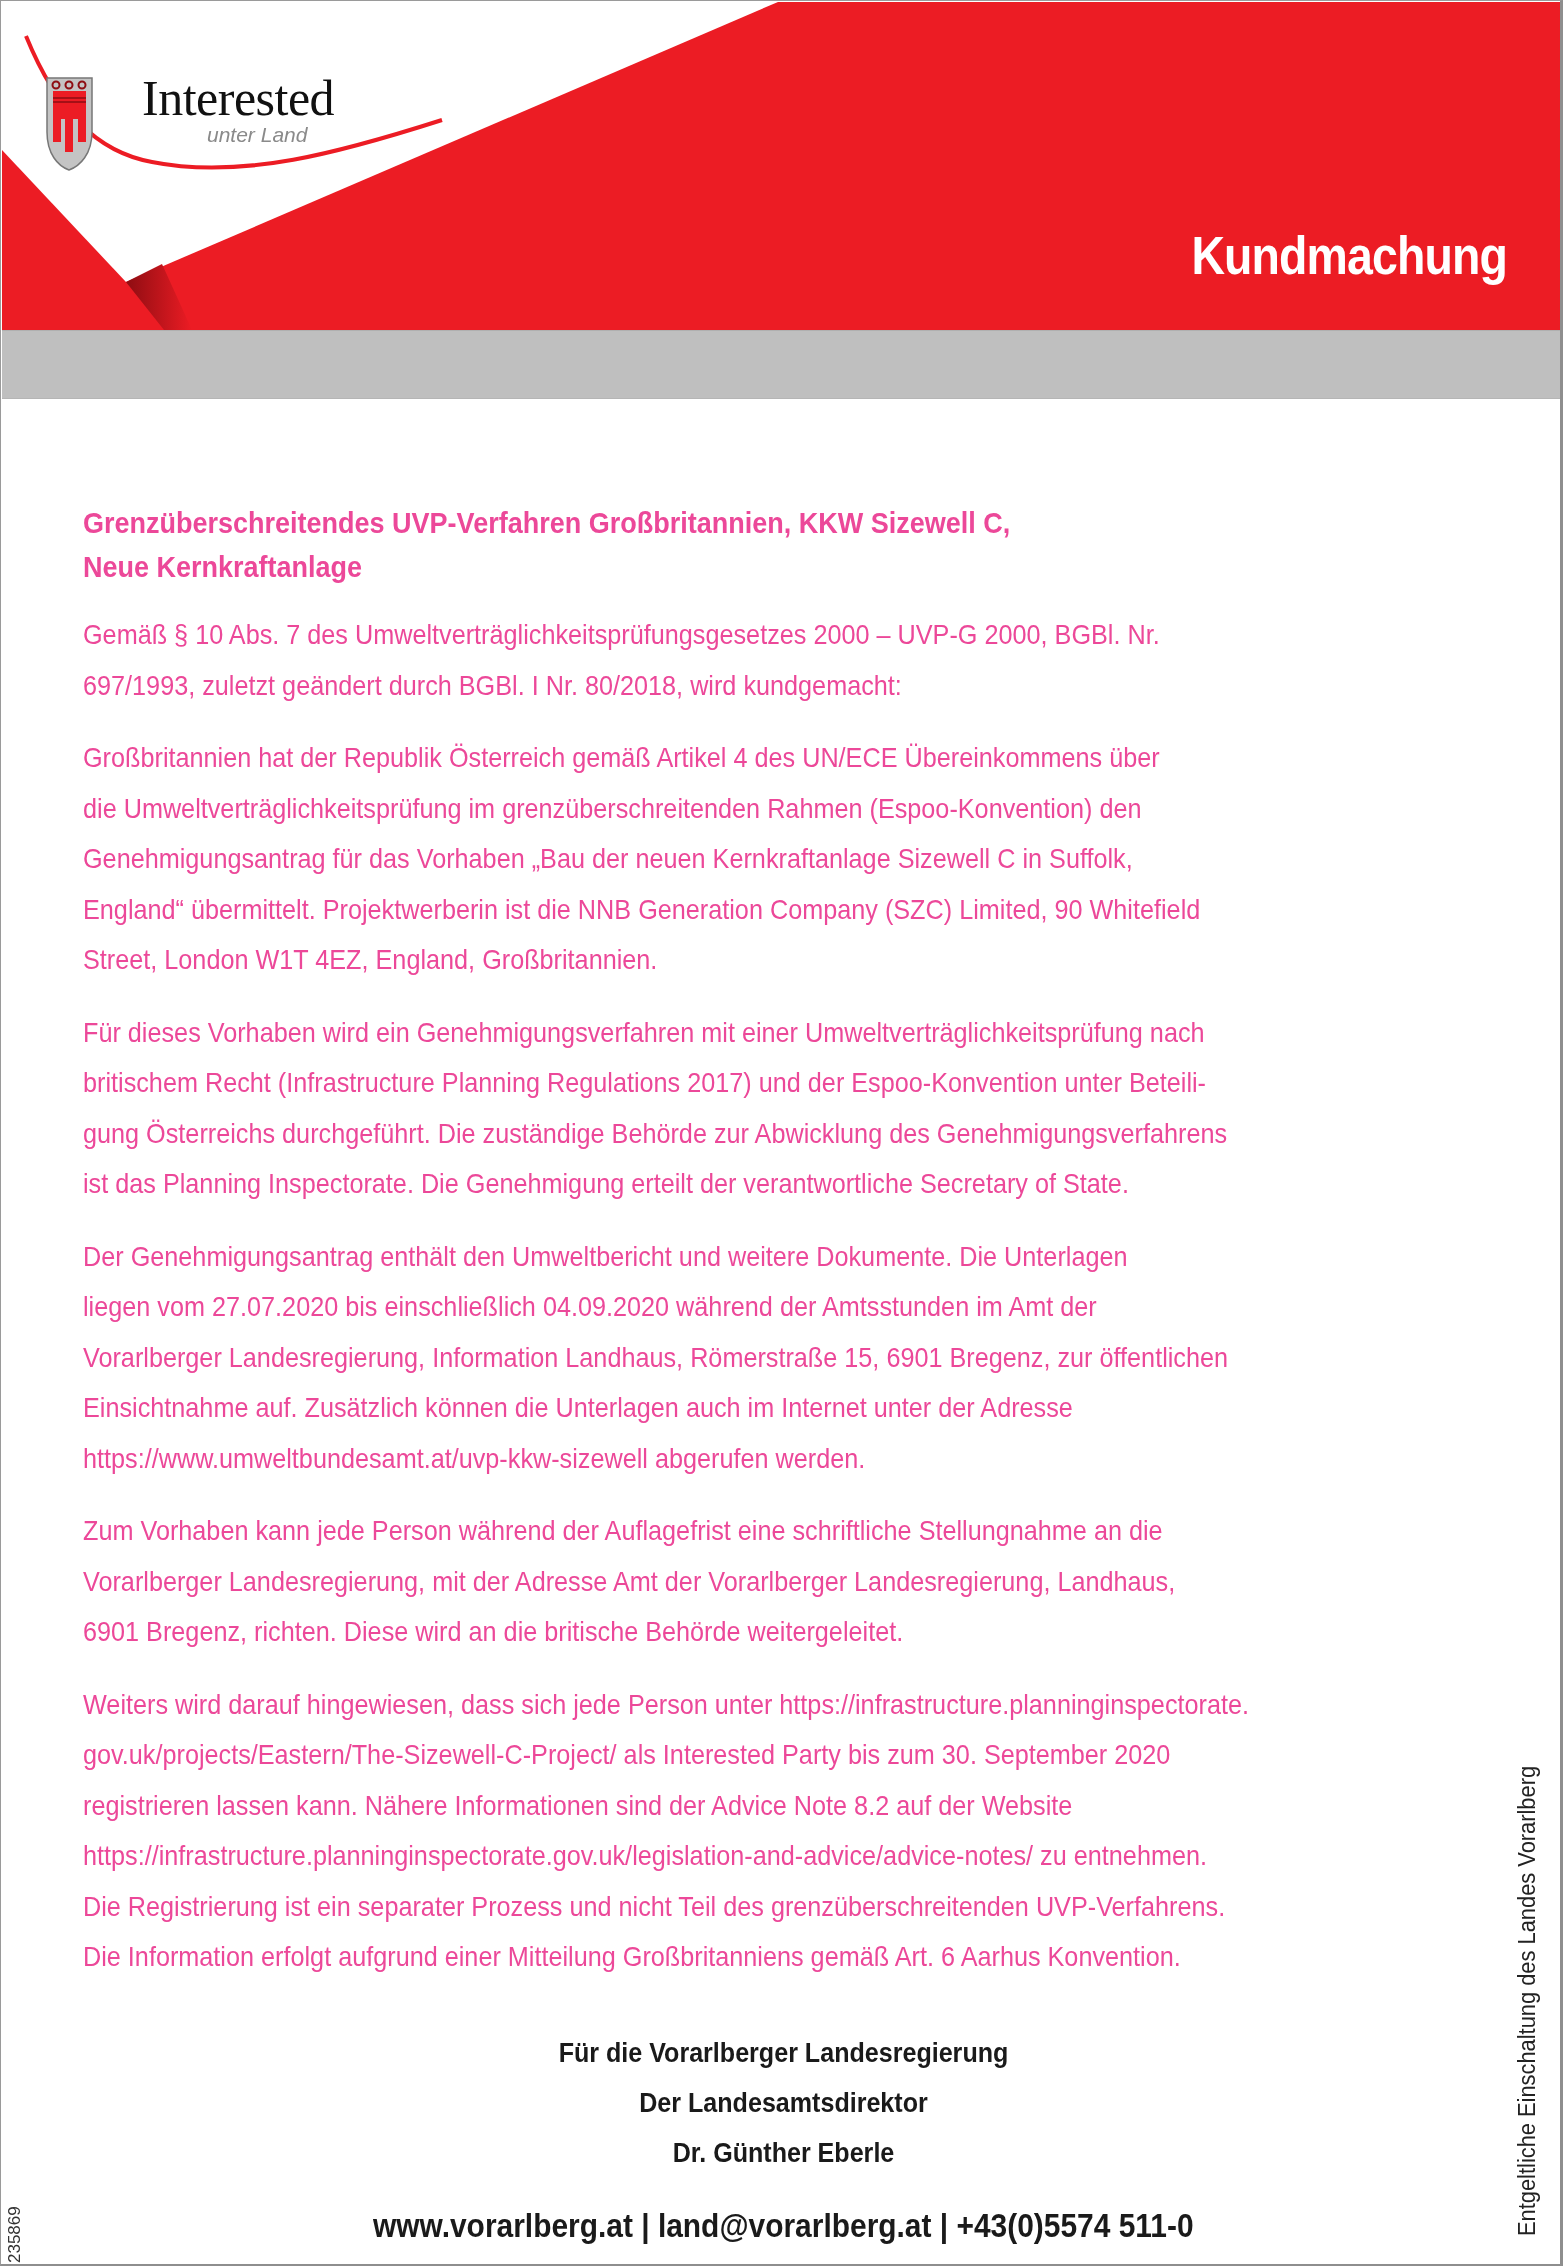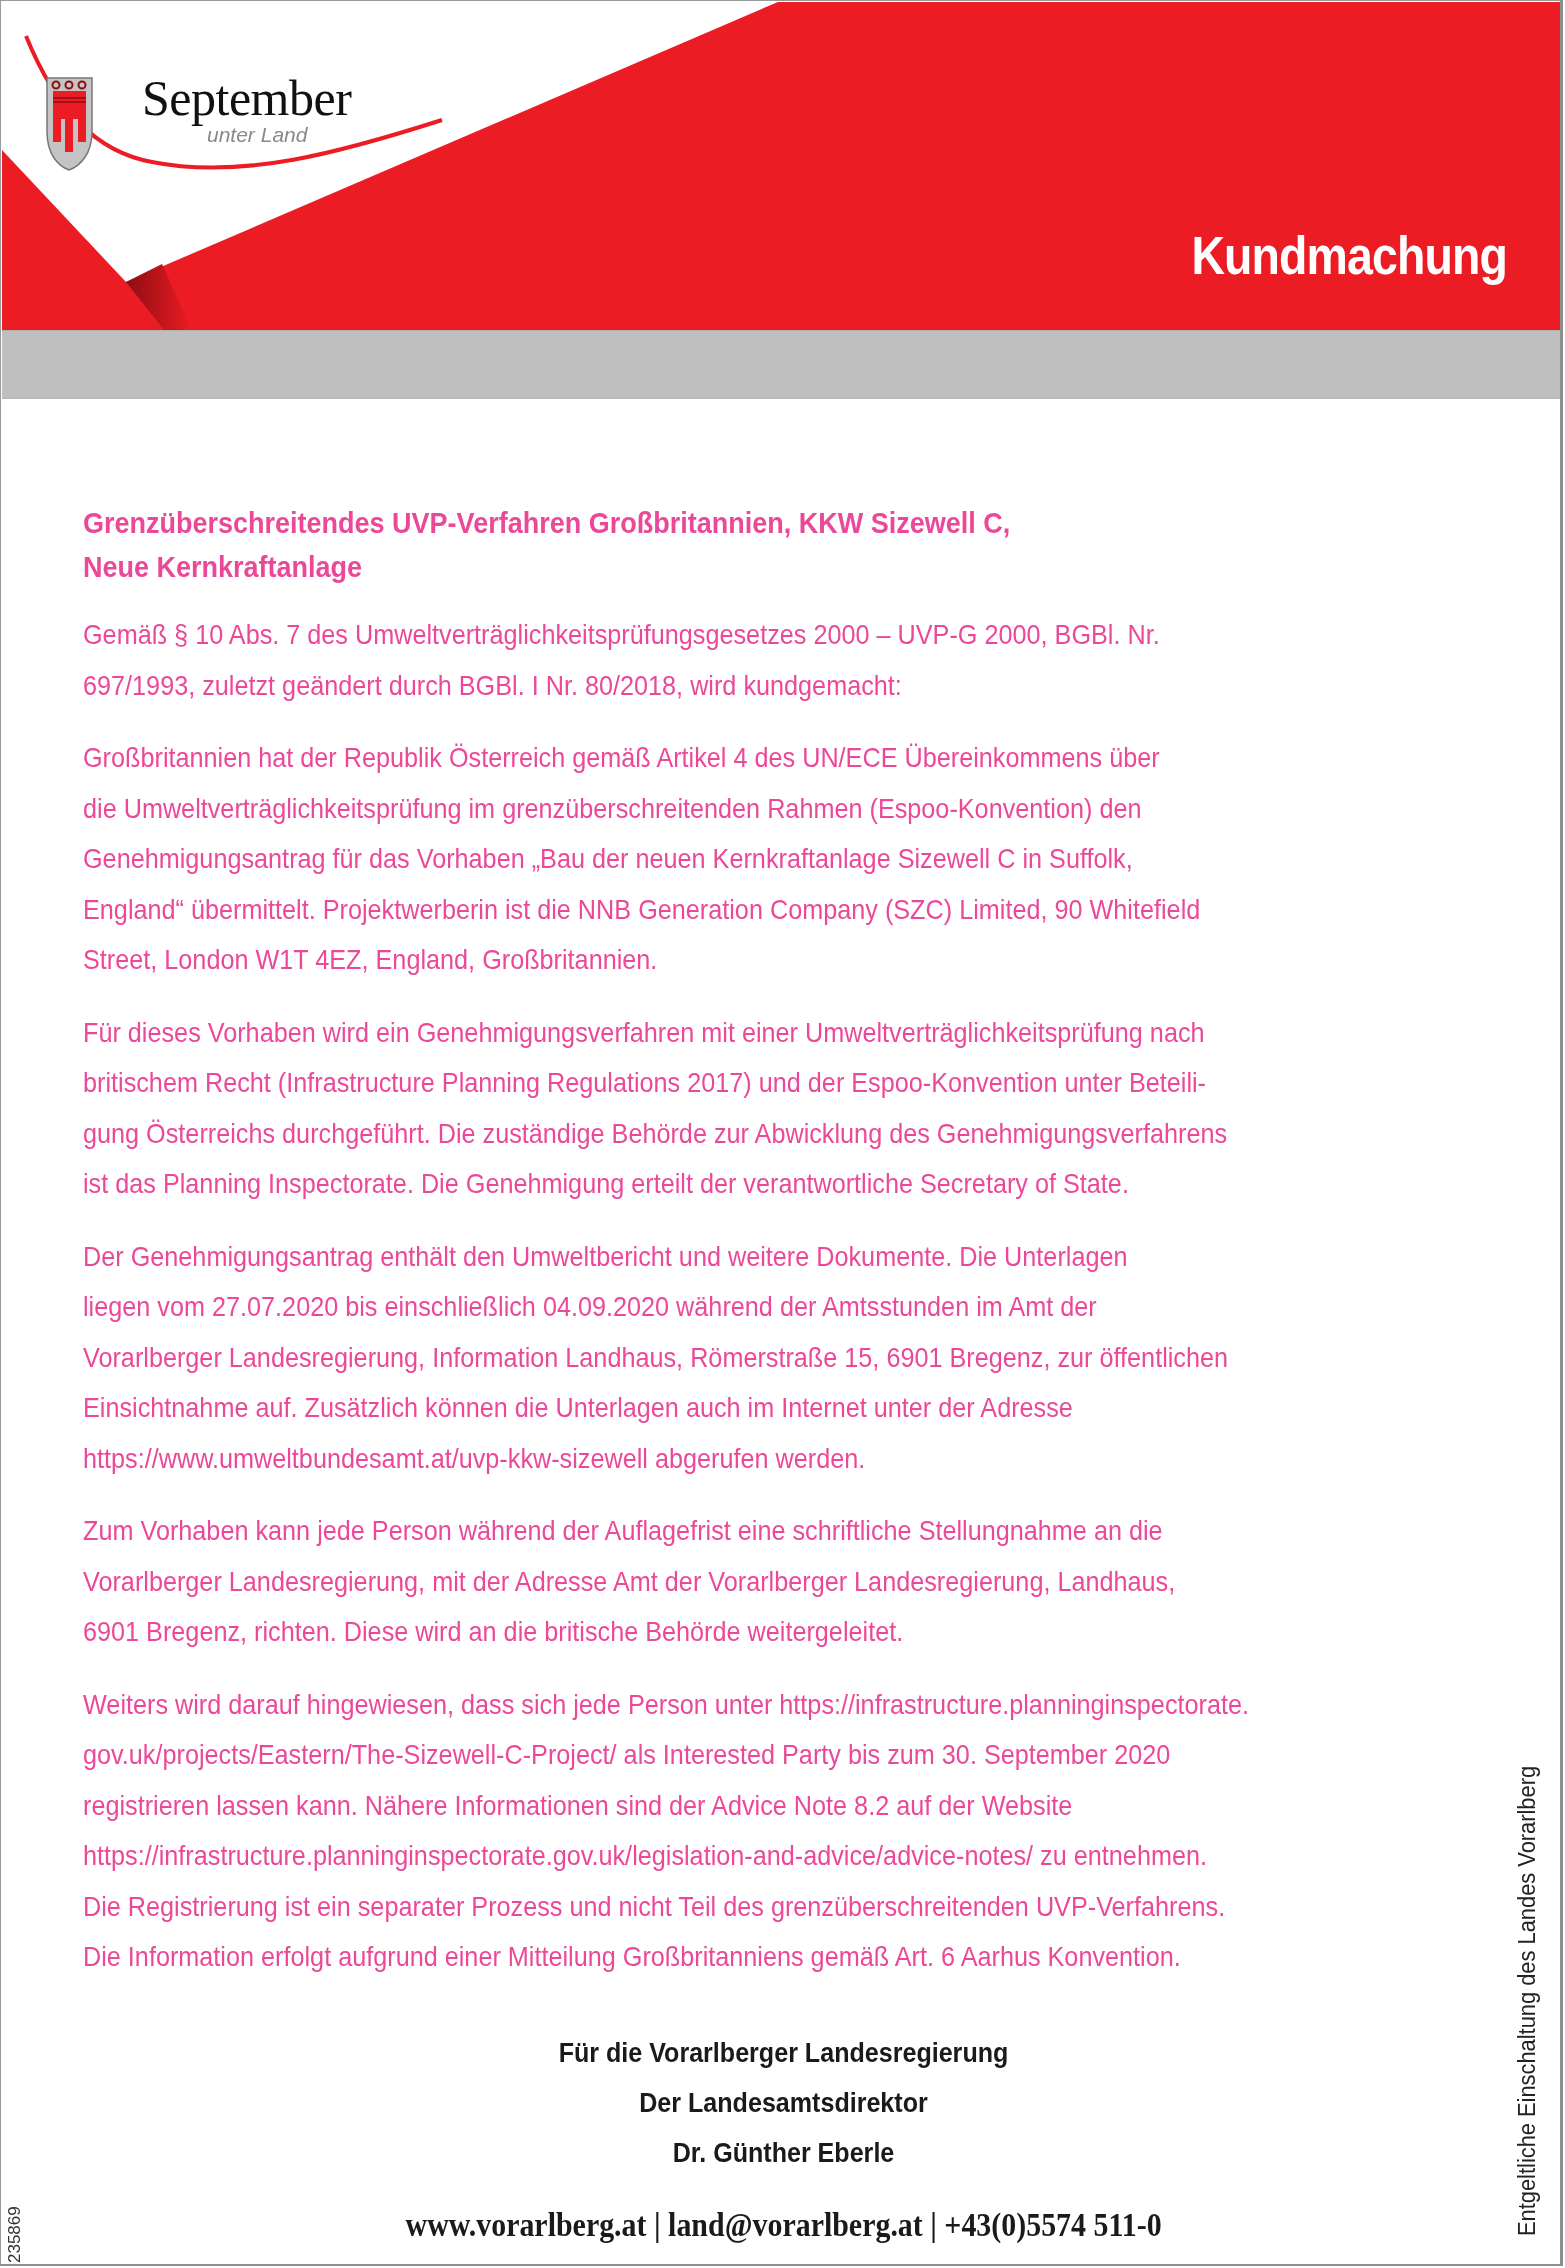--- a/index.html
+++ b/index.html
@@ -41,21 +41,21 @@
       transform: scaleX(0.885); transform-origin: left top; width: 1590px;
       white-space: pre-line;
     }
     .signature {
       position: absolute; left: 0; width: 1565px; top: 2026px; text-align: center;
       font-family: "Liberation Sans", sans-serif; font-size: 28.5px; line-height: 50px; color: #1a1a1a; font-weight: bold;
     }
     .signature div { transform: scaleX(0.88); }
     .footer {
       position: absolute; left: 0; width: 1565px; top: 2205px; text-align: center;
-      font-family: Liberation Serif, serif; font-size: 34px; font-weight: bold; color: #1a1a1a;
+      font-family: Liberation Sans, sans-serif; font-size: 34px; font-weight: bold; color: #1a1a1a;
     }
     .footer span.inner { display: inline-block; transform: scaleX(0.88); }
     .side-note {
       position: absolute; left: 1513px; top: 2235px; transform-origin: left top; transform: rotate(-90deg);
       font-family: "Liberation Sans", sans-serif; font-size: 23px; color: #222; white-space: nowrap;
     }
     .side-note span { display: inline-block; transform: scaleX(0.95); transform-origin: left center; }
     .ad-id {
       position: absolute; left: 4px; top: 2262px; transform-origin: left top; transform: rotate(-90deg);
       font-family: "Liberation Sans", sans-serif; font-size: 17px; color: #333; white-space: nowrap;
@@ -88,21 +88,21 @@
         <circle cx="67" cy="83" r="3.5" fill="none" stroke="#8e0d12" stroke-width="2"></circle>
         <circle cx="80" cy="83" r="3.5" fill="none" stroke="#8e0d12" stroke-width="2"></circle>
         <rect x="51" y="89" width="33" height="28" fill="#ec1c24"></rect>
         <line x1="51" y1="96" x2="84" y2="96" stroke="#8e0d12" stroke-width="1.5"></line>
         <line x1="51" y1="100" x2="84" y2="100" stroke="#8e0d12" stroke-width="1.5"></line>
         <rect x="51" y="117" width="8" height="23" fill="#ec1c24"></rect>
         <rect x="63" y="117" width="8" height="33" fill="#ec1c24"></rect>
         <rect x="76" y="117" width="8" height="23" fill="#ec1c24"></rect>
       </g>
     </svg>
-    <div class="logo-word">September</div>
+    <div class="logo-word">Interested</div>
     <div class="logo-sub">unter Land</div>
     <div class="kundmachung">Kundmachung</div>
   </div>
 
   <div class="gray-band"></div>
 
   <div class="content">
     <div class="title">
       <div>Grenzüberschreitendes UVP-Verfahren Großbritannien, KKW Sizewell C,</div>
       <div>Neue Kernkraftanlage</div>

